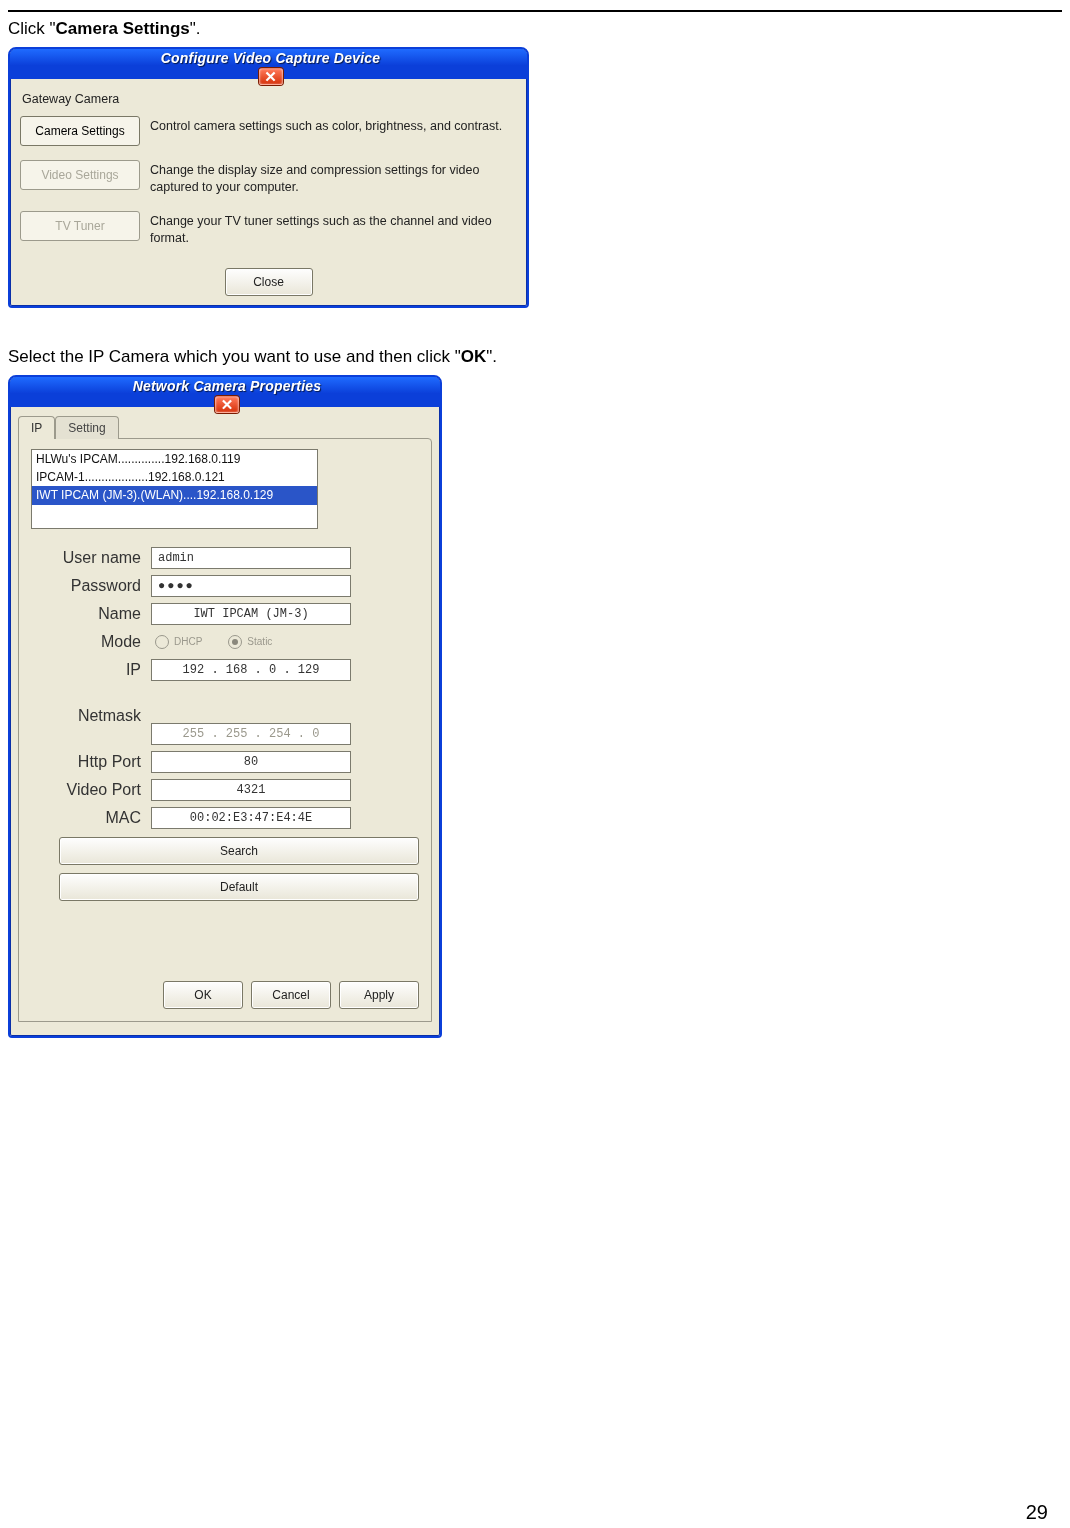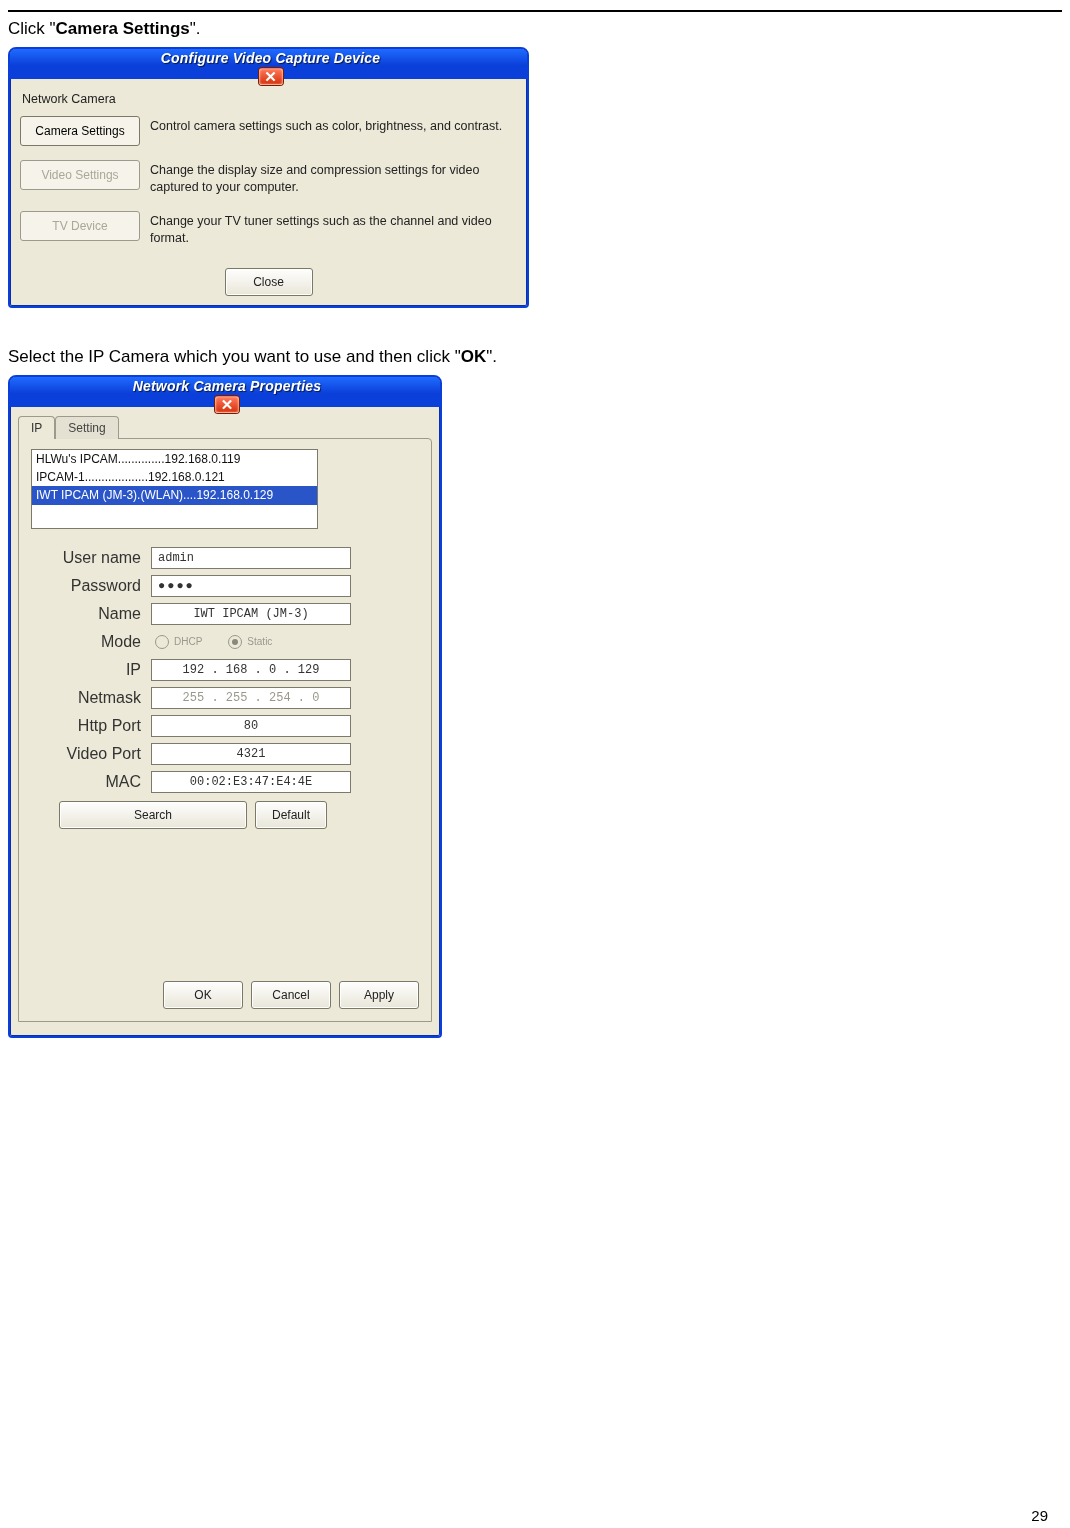--- a/index.html
+++ b/index.html
@@ -13,21 +13,21 @@
   }
   .page{
     width:1070px;
     height:1528px;
     position:relative;
     box-sizing:border-box;
     padding:0 8px;
   }
   .rule-top{border-top:2px solid #000;margin:10px 0 6px 0;}
   .page-no{
-    position:absolute;right:22px;bottom:12px;font-size:15px;
+    position:absolute;right:22px;bottom:12px;font-size:20px;
   }
   .caption{margin:4px 0 6px 0;font-family:Verdana,Arial,sans-serif;}
 
   
   .xp-window{
     border:2px solid #0b3fd9;
     border-radius:8px 8px 4px 4px;
     background:#ece9d8;
     box-shadow:0 0 0 1px #0a2fa8 inset;
     font-family:Tahoma, Arial, sans-serif;
@@ -115,30 +115,30 @@
 
   .formgrid{margin-top:18px;}
   .frow{display:flex;align-items:center;margin-bottom:6px;}
   .frow .flab{width:110px;text-align:right;padding-right:10px;font-size:16px;color:#333;}
   .txt{
     width:200px;height:22px;border:1px solid #7b7a6d;background:#fff;
     font-size:12px;padding:0 6px;box-sizing:border-box;
     display:flex;align-items:center;font-family:Liberation Mono, monospace;
   }
   .txt.center{justify-content:center;}
-  .txt.dis{color:#9a988c;}
+  .txt.dis{color:#9a988c;margin-top:36px;}
   .moderow{display:flex;align-items:center;gap:26px;height:22px;padding-left:4px;}
   .radio{
     width:12px;height:12px;border:1px solid #9a988c;border-radius:50%;
     display:inline-flex;align-items:center;justify-content:center;margin-right:5px;
   }
   .radio .dot{width:6px;height:6px;border-radius:50%;background:#8a887c;}
   .opt{display:flex;align-items:center;font-size:10px;color:#9a988c;}
 
-  .btnrow{display:flex;justify-content:flex-start;gap:8px;margin-top:8px;margin-left:28px;}
+  .btnrow{display:flex;justify-content:flex-start;gap:8px;margin-top:8px;margin-left:28px;flex-direction:column;}
   .btnrow .xp-btn{min-width:186px;}
   .btnrow .xp-btn.sm{min-width:70px;}
 
   .bottom-btns{
     margin-top:auto;
     display:flex;justify-content:flex-end;gap:8px;
     padding-top:10px;
   }
   .bottom-btns .xp-btn{min-width:78px;}
 </style>
@@ -151,32 +151,32 @@
   <p class="caption">
     <span>Click "</span><b>Camera Settings</b><span>".</span>
   </p>
 
   <div class="xp-window d1">
     <div class="xp-title">
       <span class="t">Configure Video Capture Device</span>
       <div class="xp-close">✕</div>
     </div>
     <div class="xp-body">
-      <div class="section-title">Network Camera</div>
+      <div class="section-title">Gateway Camera</div>
 
       <div class="row">
         <div class="lbl-btn active">Camera Settings</div>
         <div class="desc">Control camera settings such as color, brightness, and contrast.</div>
       </div>
       <div class="row">
         <div class="lbl-btn disabled">Video Settings</div>
         <div class="desc">Change the display size and compression settings for video captured to your computer.</div>
       </div>
       <div class="row">
-        <div class="lbl-btn disabled">TV Device</div>
+        <div class="lbl-btn disabled">TV Tuner</div>
         <div class="desc">Change your TV tuner settings such as the channel and video format.</div>
       </div>
 
       <div class="footer">
         <div class="xp-btn">Close</div>
       </div>
     </div>
   </div>
 
   <p class="caption" style="margin-top:38px;">

